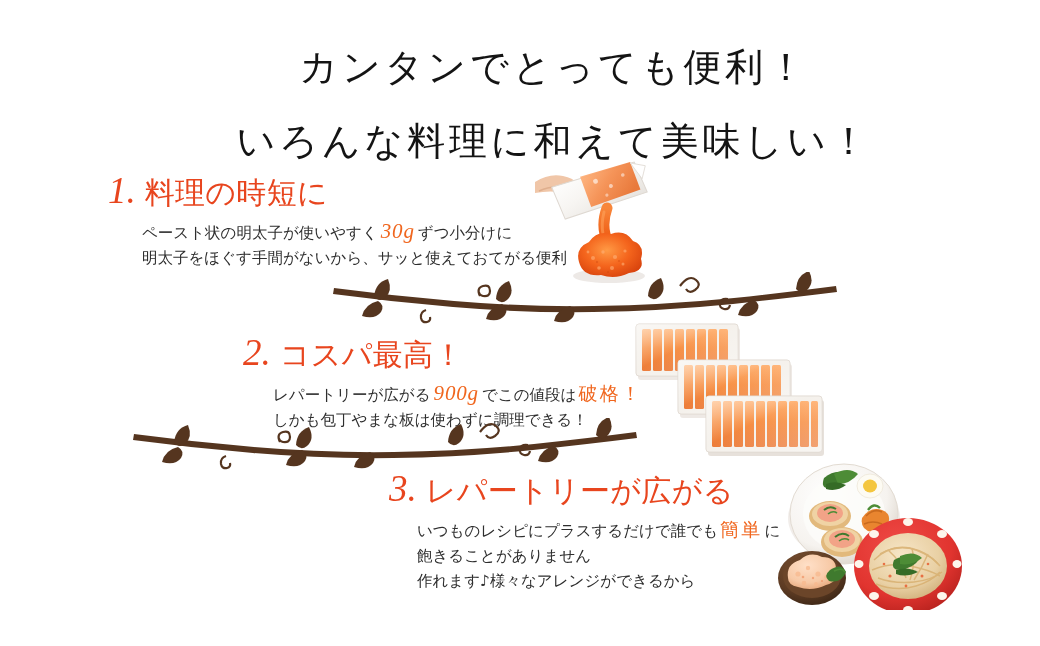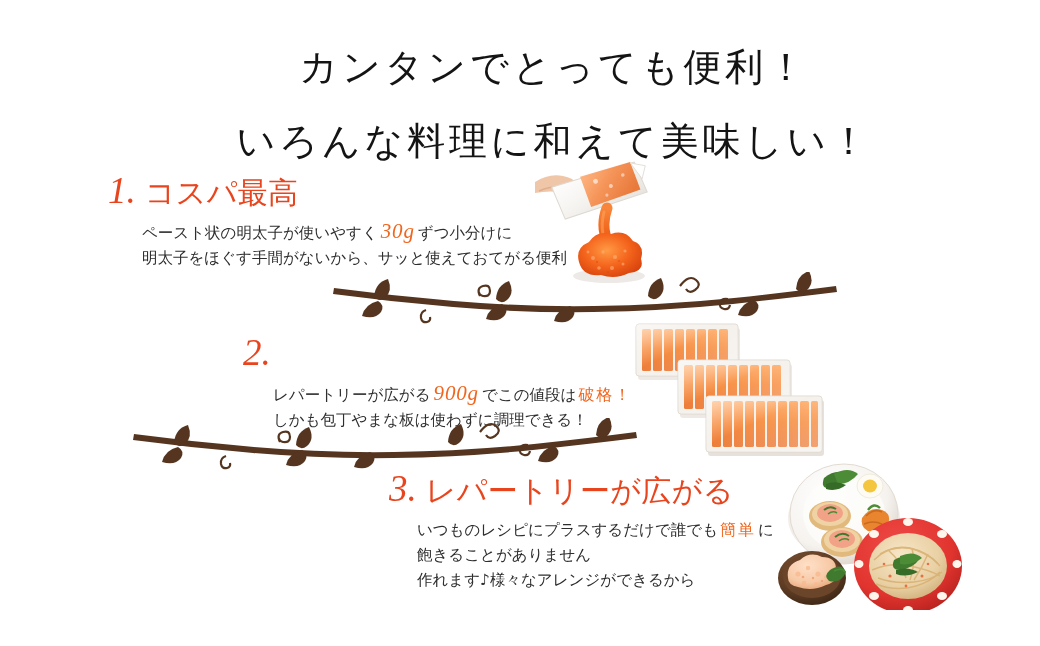--- a/index.html
+++ b/index.html
@@ -72,21 +72,21 @@
     color: #f0661e;
     font-family: "Liberation Serif", "DejaVu Serif", serif;
     font-style: italic;
     font-size: 21px;
     letter-spacing: 0.04em;
     padding: 0 3px;
   }
   .hl-cjk {
     color: #f0661e;
     font-family: "DejaVu Sans", "Liberation Sans", sans-serif;
-    font-size: 16px;
+    font-size: 19px;
     letter-spacing: 0.12em;
     padding: 0 2px;
   }
 
   
   #section-1 { left: 108px; top: 172px; }
   #section-1 .sec-body { margin-left: 34px; }
   #section-2 { left: 243px; top: 334px; }
   #section-2 .sec-body { margin-left: 30px; }
   #section-3 { left: 389px; top: 470px; }
@@ -172,21 +172,21 @@
         <circle cx="64" cy="104" r="1.2"></circle>
           <circle cx="86" cy="103" r="1.1"></circle>
         <circle cx="75" cy="114" r="1.0"></circle>
       </g>
     </svg>
   </div>
 
   <div class="section" id="section-1">
     <div class="sec-head">
       <span class="sec-num">1.</span>
-      <span class="sec-title">コスパ最高</span>
+      <span class="sec-title">料理の時短に</span>
     </div>
     <div class="sec-body">
       <span class="line"><span>ペースト状の明太子が使いやすく</span><span class="hl">30g</span><span>ずつ小分けに</span></span>
       <span class="line">明太子をほぐす手間がないから、サッと使えておてがる便利</span>
     </div>
   </div>
 
   <div class="vine" id="vine-1">
     <svg width="510" height="56" viewBox="0 0 510 56">
       <g fill="#55351f">
@@ -276,20 +276,21 @@
           <rect x="105" y="5" width="7" height="46" rx="1.5" fill="url(#stickG)"></rect>
         </g>
         <rect x="0" y="0" width="116" height="56" rx="3" fill="url(#filmG)"></rect>
       </g>
     </svg>
   </div>
 
   <div class="section" id="section-2">
     <div class="sec-head">
       <span class="sec-num">2.</span>
+      <span class="sec-title">コスパ最高！</span>
     </div>
     <div class="sec-body">
       <span class="line"><span>レパートリーが広がる</span><span class="hl">900g</span><span>でこの値段は</span><span class="hl-cjk">破格！</span></span>
       <span class="line">しかも包丁やまな板は使わずに調理できる！</span>
     </div>
   </div>
 
   <div class="vine" id="vine-2">
     <svg width="510" height="56" viewBox="0 0 510 56">
       <g fill="#55351f">

